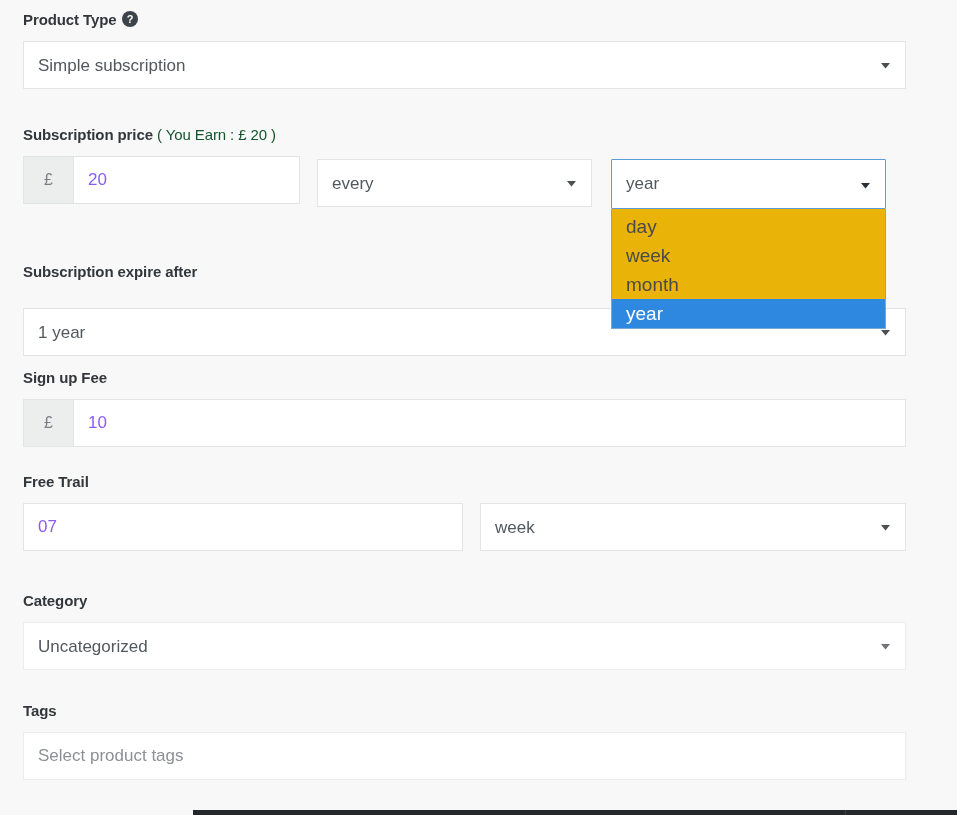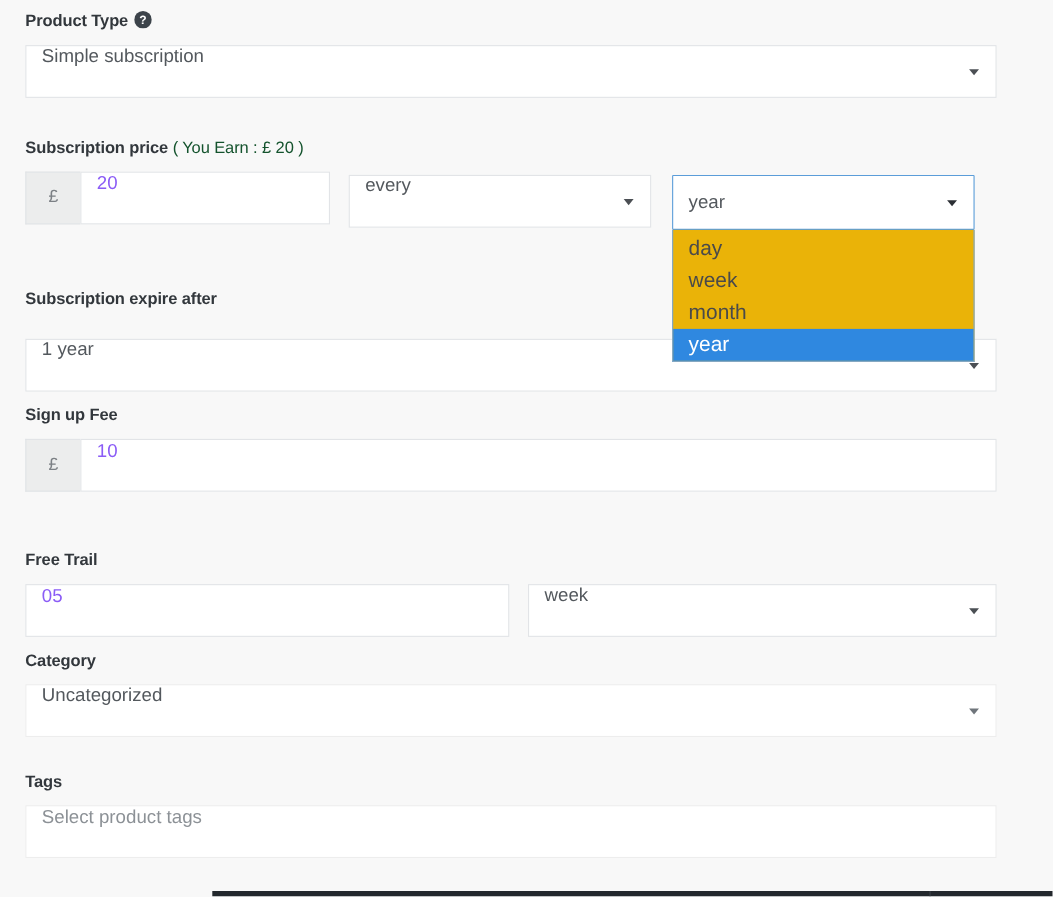--- a/index.html
+++ b/index.html
@@ -52,20 +52,21 @@
   .help-icon svg { display: block; }
 
   
   .control {
     height: 48px;
     background: #ffffff;
     border: 1px solid #e2e4e7;
     font-size: 17px;
     color: #50575e;
     display: flex;
+    align-items: center;
     padding: 0 14px;
     font-family: "Liberation Sans", sans-serif;
   }
 
   .control.light-border { border-color: #ededed; }
 
   .select {
     justify-content: flex-start;
     position: relative;
     cursor: pointer;
@@ -239,24 +240,24 @@
   <div class="field-block" style="top:368px; width:883px;">
     <div class="field-label">Sign up Fee</div>
     <div class="input-group" style="margin-top:11px; width:883px;">
       <span class="addon">£</span>
       <div class="control txt-input">
         <span class="value">10</span>
       </div>
     </div>
   </div>
 
-  <div class="field-block" style="top:500px; width:883px;">
+  <div class="field-block" style="top:472px; width:883px;">
     <div class="field-label">Free Trail</div>
     <div class="control txt-input" style="margin-top:11px; width:440px;">
-      <span class="value">05</span>
+      <span class="value">07</span>
     </div>
     <div class="control select" style="position:absolute; left:457px; top:31px; width:426px;">
       <span class="value">week</span>
       <span class="caret">
           <svg width="13" height="13" viewBox="0 0 13 13">
             <path d="M2 4.5 L11 4.5 L6.5 10 Z" fill="#4b4f54"></path>
           </svg>
         </span>
     </div>
   </div>

